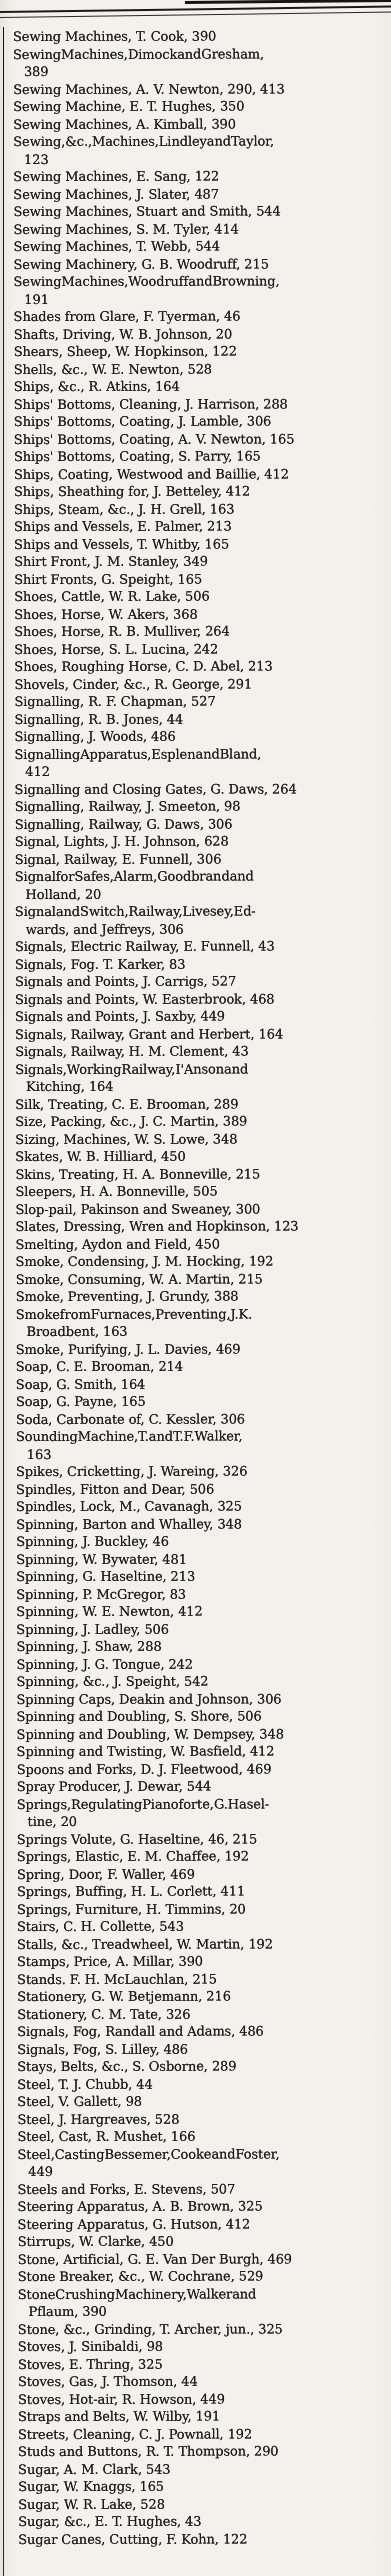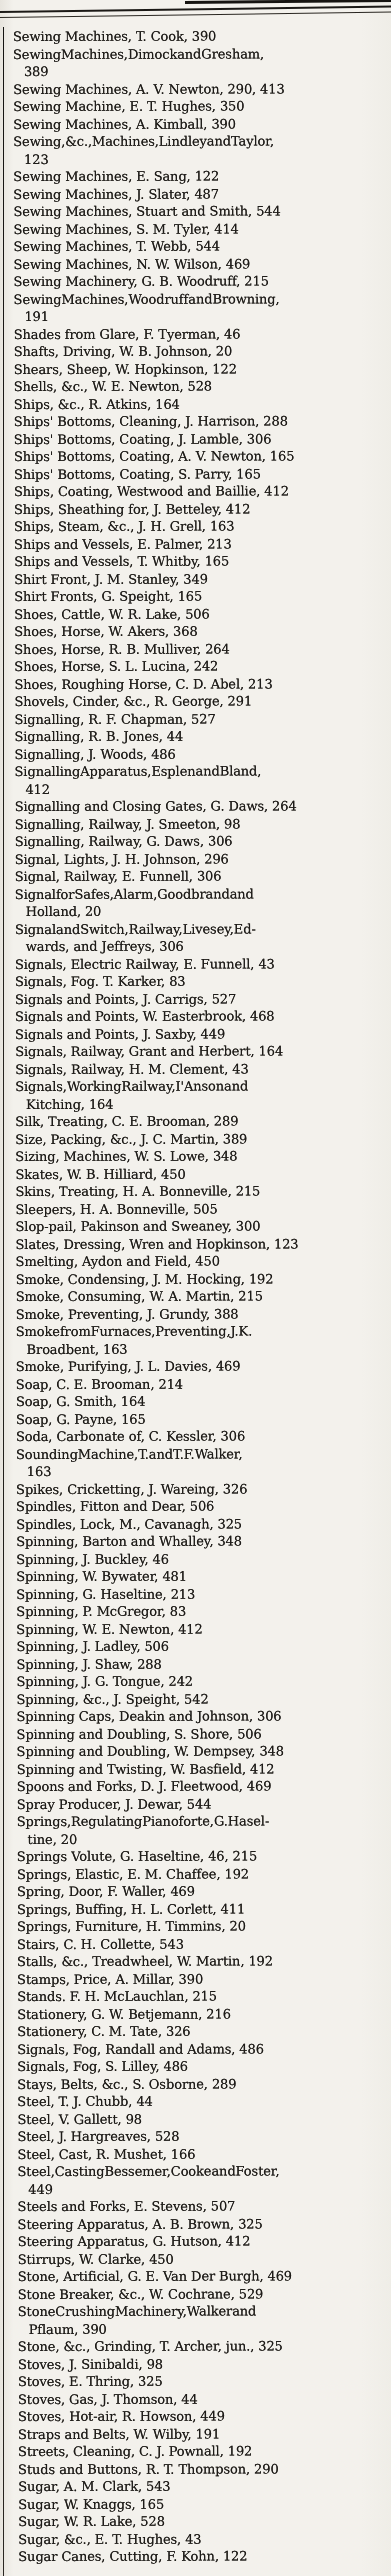--- a/index.html
+++ b/index.html
@@ -107,21 +107,20 @@
         <span>Lindley</span>
         <span>and</span>
         <span>Taylor,</span>
       </div>
       <div class="line cont">123</div>
       <div class="line">Sewing Machines, E. Sang, 122</div>
       <div class="line">Sewing Machines, J. Slater, 487</div>
       <div class="line">Sewing Machines, Stuart and Smith, 544</div>
       <div class="line">Sewing Machines, S. M. Tyler, 414</div>
       <div class="line">Sewing Machines, T. Webb, 544</div>
-      <div class="line">Sewing Machines, N. W. Wilson, 469</div>
       <div class="line">Sewing Machinery, G. B. Woodruff, 215</div>
       <div class="line justify">
         <span>Sewing</span>
         <span>Machines,</span>
         <span>Woodruff</span>
         <span>and</span>
         <span>Browning,</span>
       </div>
       <div class="line cont">191</div>
       <div class="line">Shades from Glare, F. Tyerman, 46</div>
@@ -153,21 +152,21 @@
         <span>Signalling</span>
         <span>Apparatus,</span>
         <span>Esplen</span>
         <span>and</span>
         <span>Bland,</span>
       </div>
       <div class="line cont">412</div>
       <div class="line">Signalling and Closing Gates, G. Daws, 264</div>
       <div class="line">Signalling, Railway, J. Smeeton, 98</div>
       <div class="line">Signalling, Railway, G. Daws, 306</div>
-      <div class="line">Signal, Lights, J. H. Johnson, 296</div>
+      <div class="line">Signal, Lights, J. H. Johnson, 628</div>
       <div class="line">Signal, Railway, E. Funnell, 306</div>
       <div class="line justify">
         <span>Signal</span>
         <span>for</span>
         <span>Safes,</span>
         <span>Alarm,</span>
         <span>Goodbrand</span>
         <span>and</span>
       </div>
       <div class="line cont">Holland, 20</div>

